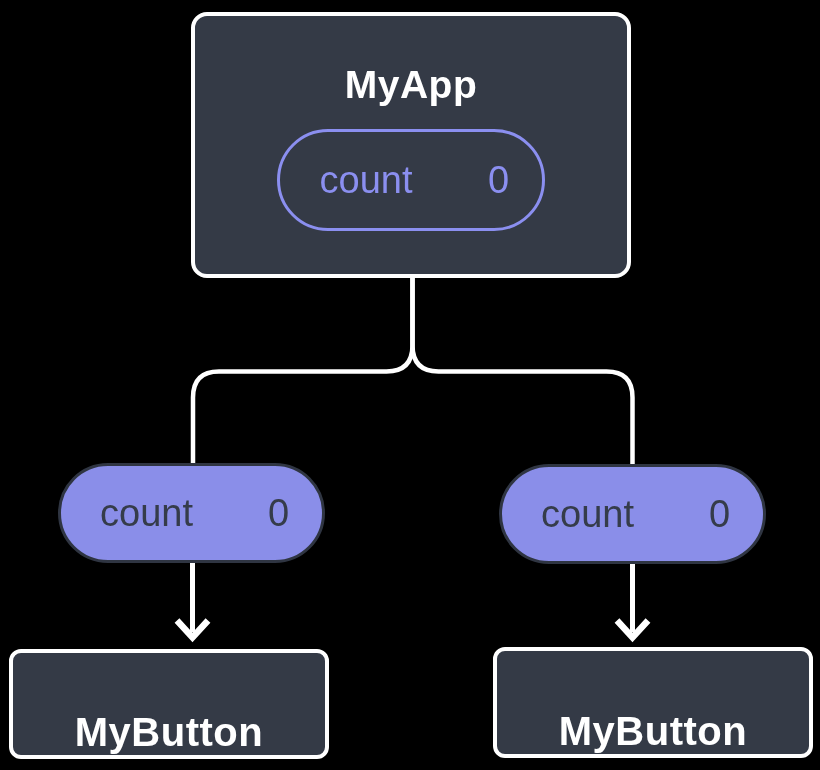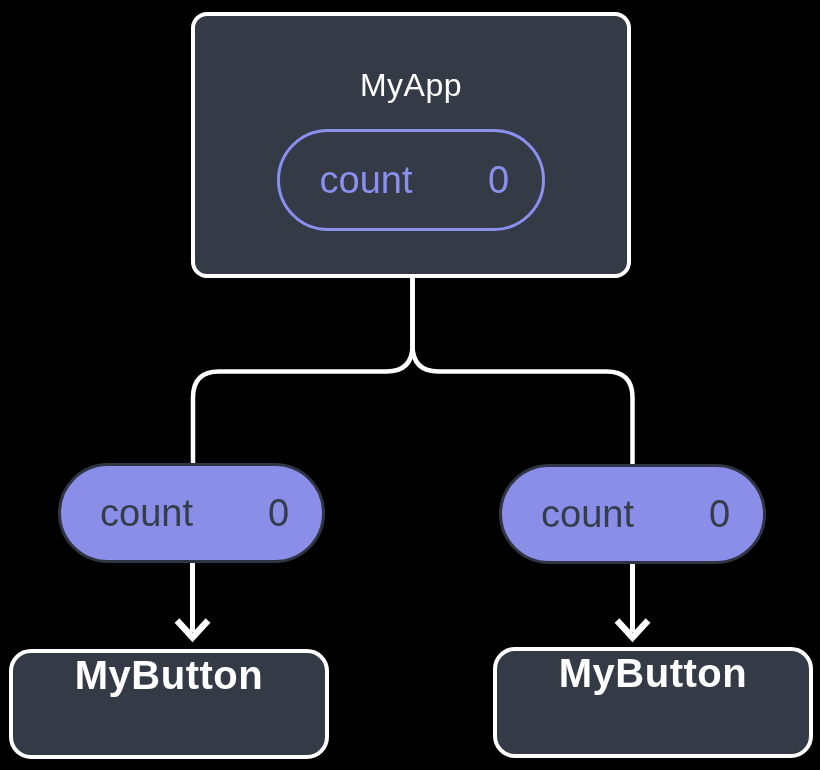--- a/index.html
+++ b/index.html
@@ -31,30 +31,30 @@
   .node-root {
     left: 191px; top: 12px;
     width: 440px; height: 266px;
     border-radius: 16px;
   }
   .node-root .node-title {
     position: absolute;
     top: 49px; left: 0;
     width: 100%;
     text-align: center;
-    font-size: 32px;
-    font-weight: 400;
+    font-size: 39px;
+    font-weight: 700;
     line-height: 40px;
     letter-spacing: 0.5px;
   }
   .node-child {
     display: flex;
-    align-items: flex-start;
+    align-items: flex-end;
     justify-content: center;
-    border-radius: 22px;
+    border-radius: 12px;
     font-size: 40px;
     font-weight: 700;
     letter-spacing: 0.5px;
   }
   .node-child.left  { left: 9px;   top: 649px; width: 320px; height: 110px; }
   .node-child.right { left: 493px; top: 647px; width: 320px; height: 111px; }
 
   
   .pill {
     position: absolute;

